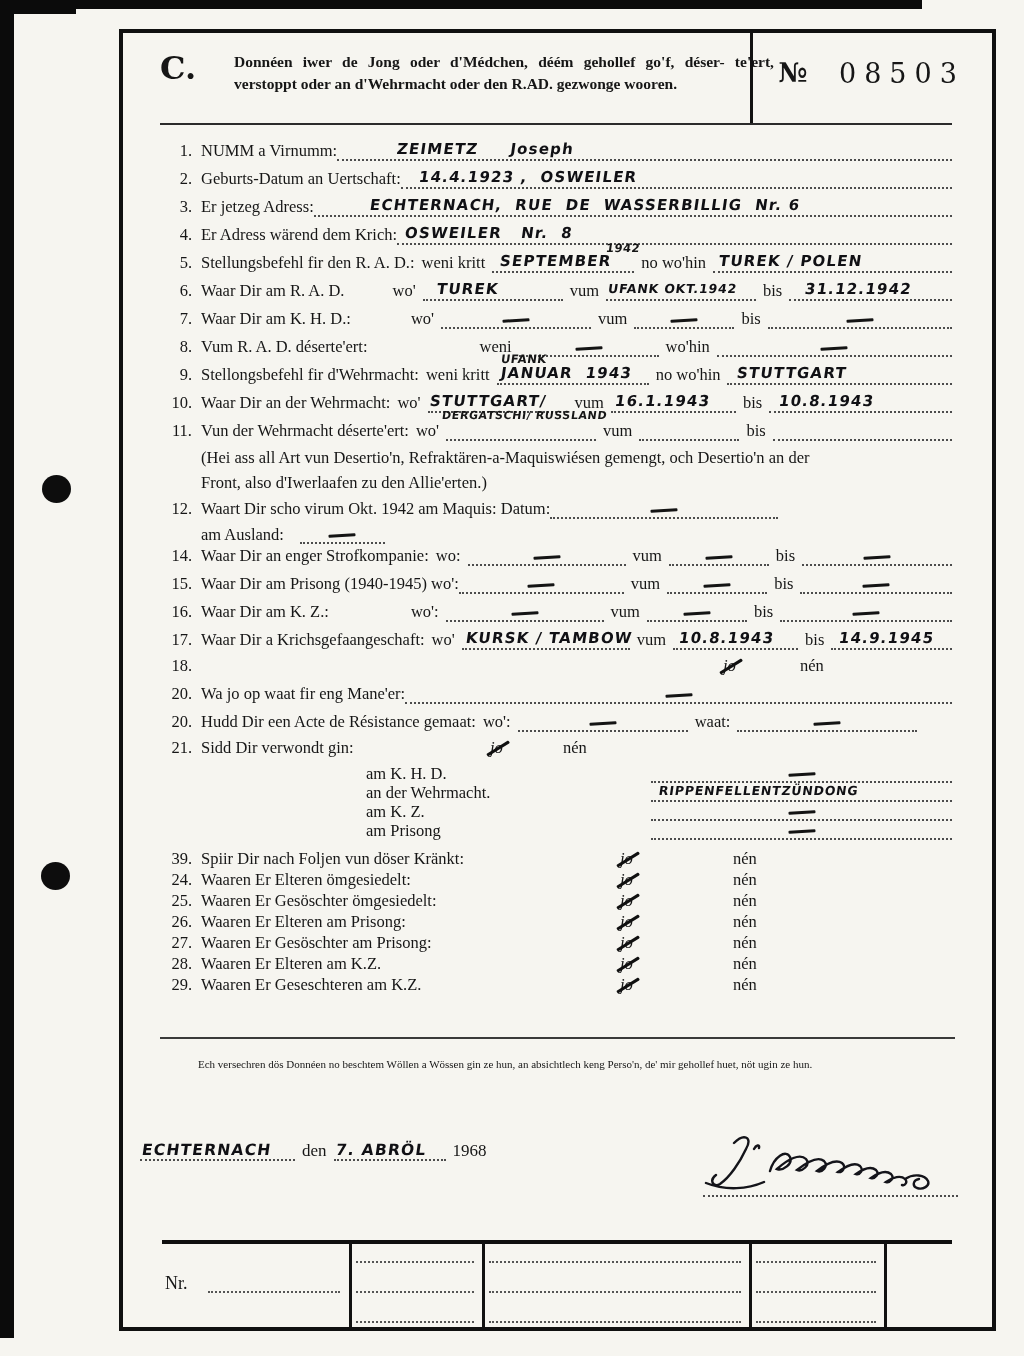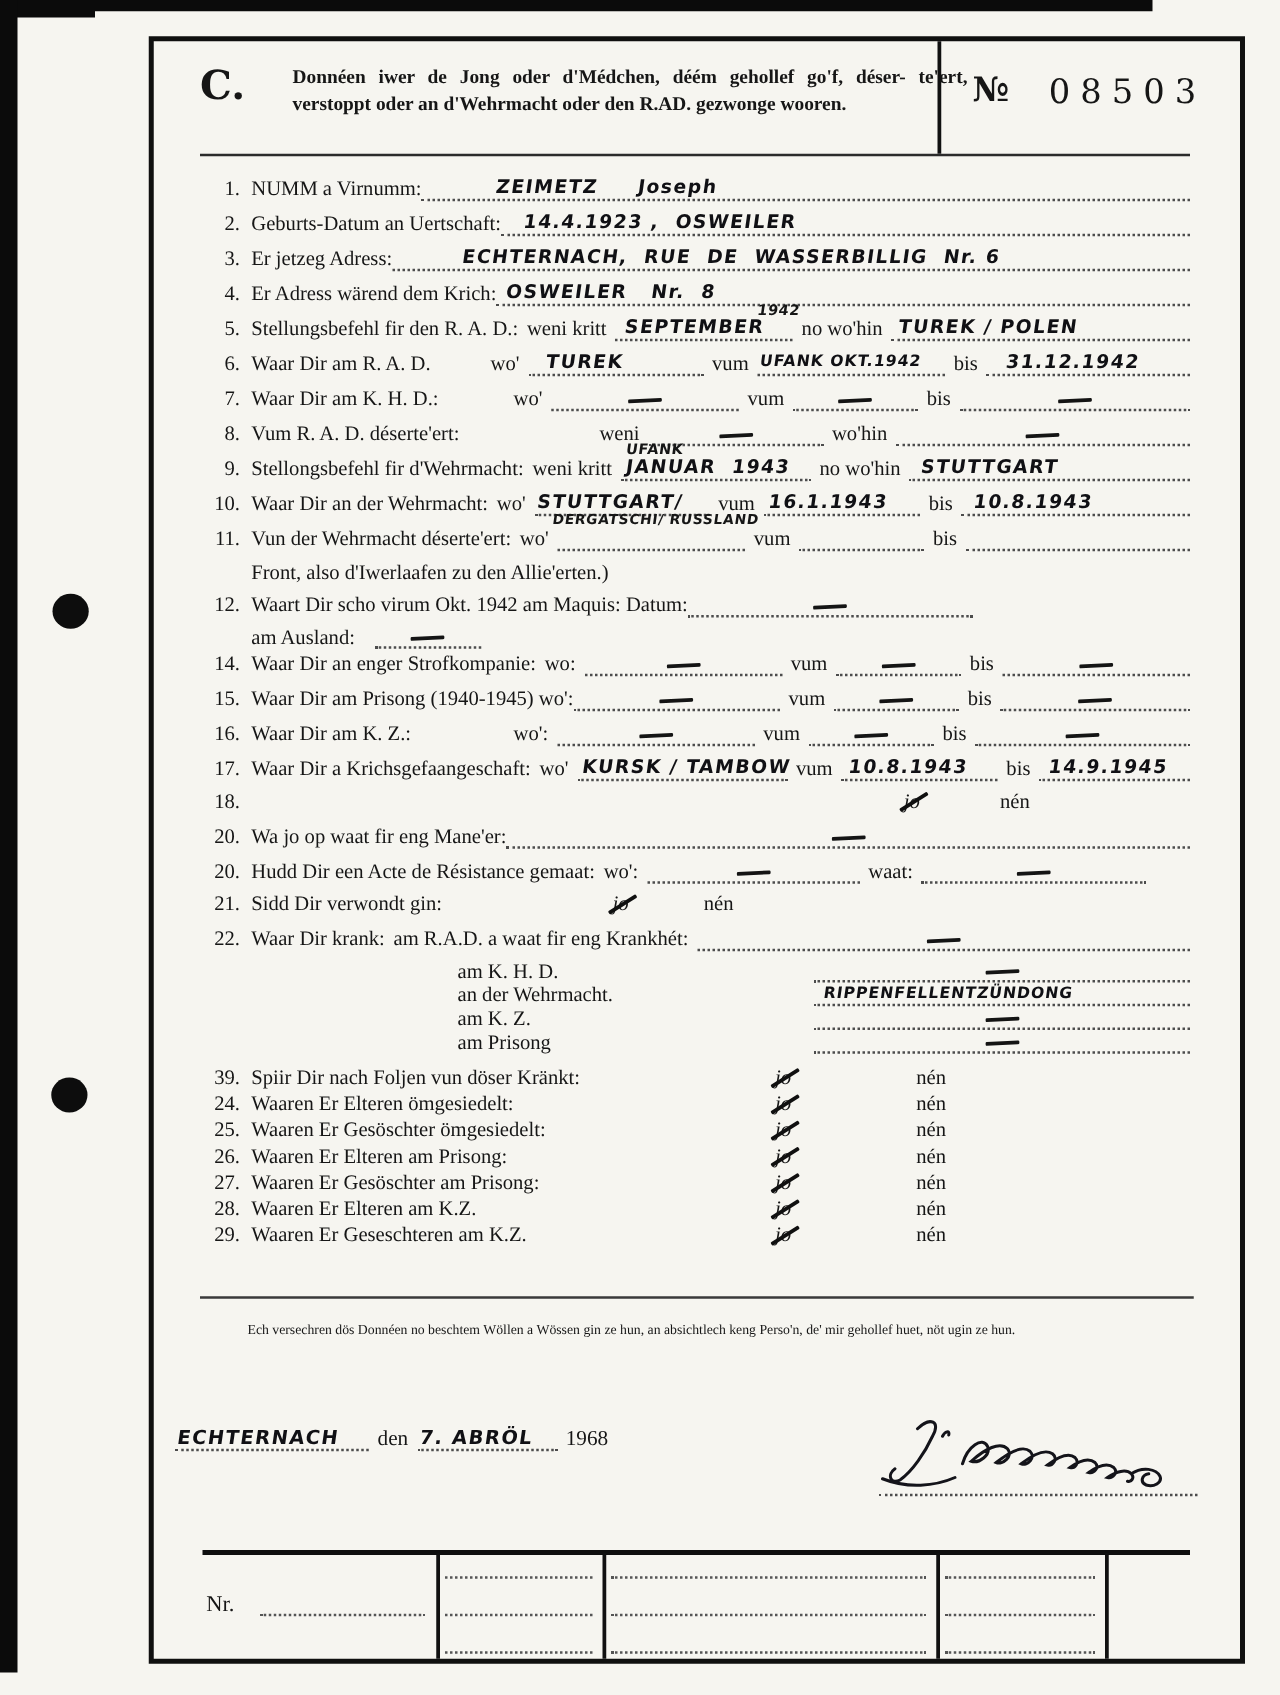--- a/index.html
+++ b/index.html
@@ -202,20 +202,21 @@
       <div class="row ">
         <span class="num">11.</span>
         <span class="lbl">Vun der Wehrmacht déserte'ert:</span>
         <span class="pt">wo'</span>
         <span class="field" style="width: 150px;"></span>
         <span class="pt">vum</span>
         <span class="field" style="width: 100px;"></span>
         <span class="pt">bis</span>
         <span class="field grow"></span>
       </div>
+      <div class="notes">(Hei ass all Art vun Desertio'n, Refraktären-a-Maquiswiésen gemengt, och Desertio'n an der</div>
       <div class="notes">Front, also d'Iwerlaafen zu den Allie'erten.)</div>
       <div class="row ">
         <span class="num">12.</span>
         <span class="lbl">Waart Dir scho virum Okt. 1942 am Maquis: Datum:</span>
         <span class="field" style="width: 228px;">
           <span class="dsh"></span>
         </span>
       </div>
       <div class="sub">
         <span class="sublbl">am Ausland:</span>
@@ -308,28 +309,20 @@
         <span class="pt">waat:</span>
         <span class="field" style="width: 180px;">
           <span class="dsh"></span>
         </span>
       </div>
       <div class="row ">
         <span class="num">21.</span>
         <span class="lbl">Sidd Dir verwondt gin:</span>
         <span class="joq" style="left: 330px;">jo</span>
         <span class="nenq" style="left: 403px;">nén</span>
-      </div>
-      <div class="row ">
-        <span class="num">22.</span>
-        <span class="lbl">Waar Dir krank:</span>
-        <span class="pt">am R.A.D. a waat fir eng Krankhét:</span>
-        <span class="field grow">
-          <span class="dsh"></span>
-        </span>
       </div>
       <div class="sub">
         <span class="sublbl-wehr">am K. H. D.</span>
         <span class="field grow">
           <span class="dsh"></span>
         </span>
       </div>
       <div class="sub">
         <span class="sublbl-wehr">an der Wehrmacht.</span>
         <span class="field grow">

